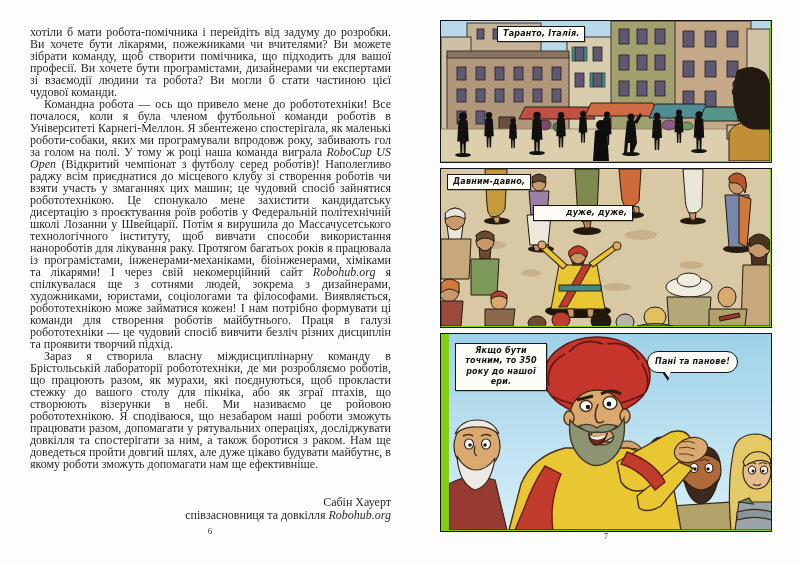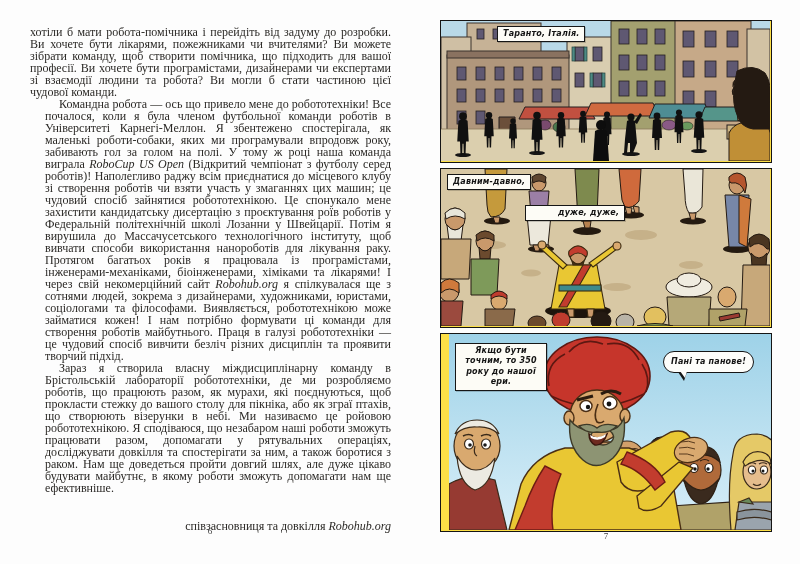--- a/index.html
+++ b/index.html
@@ -9,35 +9,35 @@
     font-family:"Liberation Serif", serif;
   }
   
   .left-page{position:absolute;left:0;top:0;width:400px;height:564px;}
   .text-block{
     position:absolute;left:30px;top:26px;width:361px;
     font-size:12px;line-height:12px;color:#2b2926;
     text-align:justify;
   }
   .text-block p{margin:0;}
-  .text-block p.indent{text-indent:14px;margin-left:15px;}
+  .text-block p.indent{text-indent:14px;}
   .signature{
     margin-top:26px;text-align:right;line-height:13px;color:#2b2926;
   }
   .page-num{
     position:absolute;font-size:9px;color:#3a3a3a;width:20px;text-align:center;
   }
   .page-num.left{left:200px;top:526px;}
   .page-num.right{left:596px;top:531px;}
 
   
   .comic{position:absolute;left:440px;top:20px;width:332px;height:512px;}
   .panel{
     position:absolute;left:0;width:332px;
-    border:1.6px solid #151515;box-sizing:border-box;background:#fde047;overflow:hidden;
+    border:1.6px solid #151515;box-sizing:border-box;background:#84cc16;overflow:hidden;
   }
   .panel svg{display:block;}
   .panel-1{top:0;height:143px;}
   .panel-2{top:148px;height:160px;}
   .panel-3{top:313px;height:199px;padding-left:8px;}
 
   .caption{
     position:absolute;background:#fdfcf6;border:1.4px solid #161616;
     padding:2px 5px 2px 5px;
     font:italic 700 8px/1.3 "DejaVu Sans", sans-serif;
@@ -66,20 +66,21 @@
 </head>
 <body>
 
 <div class="left-page">
   <div class="text-block">
 
   <p class=""><span>хотіли б мати робота-помічника і перейдіть від задуму до розробки. Ви хочете бути лікарями, пожежниками чи вчителями? Ви можете зібрати команду, щоб створити помічника, що підходить для вашої професії. Ви хочете бути програмістами, дизайнерами чи експертами зі взаємодії людини та робота? Ви могли б стати частиною цієї чудової команди.</span></p>
       <p class="indent"><span>Командна робота — ось що привело мене до робототехніки! Все почалося, коли я була членом футбольної команди роботів в Університеті Карнегі-Меллон. Я збентежено спостерігала, як маленькі роботи-собаки, яких ми програмували впродовж року, забивають гол за голом на полі. У тому ж році наша команда виграла </span><i>RoboCup US Open</i><span> (Відкритий чемпіонат з футболу серед роботів)! Наполегливо раджу всім приєднатися до місцевого клубу зі створення роботів чи взяти участь у змаганнях цих машин; це чудовий спосіб зайнятися робототехнікою. Це спонукало мене захистити кандидатську дисертацію з проєктування роїв роботів у Федеральній політехнічній школі Лозанни у Швейцарії. Потім я вирушила до Массачусетського технологічного інституту, щоб вивчати способи використання нанороботів для лікування раку. Протягом багатьох років я працювала із програмістами, інженерами-механіками, біоінженерами, хіміками та лікарями! І через свій некомерційний сайт </span><i>Robohub.org</i><span> я спілкувалася ще з сотнями людей, зокрема з дизайнерами, художниками, юристами, соціологами та філософами. Виявляється, робототехнікою може займатися кожен! І нам потрібно формувати ці команди для створення роботів майбутнього. Праця в галузі робототехніки — це чудовий спосіб вивчити безліч різних дисциплін та проявити творчий підхід.</span></p>
       <p class="indent"><span>Зараз я створила власну міждисциплінарну команду в Брістольській лабораторії робототехніки, де ми розробляємо роботів, що працюють разом, як мурахи, які поєднуються, щоб прокласти стежку до вашого столу для пікніка, або як зграї птахів, що створюють візерунки в небі. Ми називаємо це ройовою робототехнікою. Я сподіваюся, що незабаром наші роботи зможуть працювати разом, допомагати у рятувальних операціях, досліджувати довкілля та спостерігати за ним, а також боротися з раком. Нам ще доведеться пройти довгий шлях, але дуже цікаво будувати майбутнє, в якому роботи зможуть допомагати нам ще ефективніше.</span></p>
       <div class="signature">
+        <div>Сабін Хауерт</div>
         <div><span>співзасновниця та довкілля </span><i>Robohub.org</i></div>
       </div>
     </div>
   <div class="page-num left">6</div>
 </div>
 
 <div>
   <div class="comic">
 
     <div class="panel panel-1">
@@ -315,21 +316,21 @@
           <path d="M278,148 L298,144 l1,4 l-20,4 z" fill="#9b3a32"></path>
           <ellipse cx="214" cy="148" rx="11" ry="10" fill="#e2c05f"></ellipse>
           <path d="M196,157 Q214,152 232,157 Z" fill="#7e9a5a"></path>
           <ellipse cx="160" cy="152" rx="10" ry="9" fill="#241a12"></ellipse>
           <ellipse cx="184" cy="153" rx="9" ry="8" fill="#b9b4a8"></ellipse>
           <ellipse cx="120" cy="151" rx="9" ry="8" fill="#bf3c2e"></ellipse>
           <ellipse cx="96" cy="154" rx="9" ry="7" fill="#6b4a2e"></ellipse>
         </g>
       </svg>
       <div class="caption" style="left:6px;top:5px;">Давним-давно,</div>
-      <div class="caption" style="left:84px;top:36px;padding-left:32px;">дуже, дуже,</div>
+      <div class="caption" style="left:92px;top:36px;padding-left:32px;">дуже, дуже,</div>
     </div>
 
     <div class="panel panel-3">
       <svg width="329" height="196" viewBox="0 0 329 196">
         <defs>
           <linearGradient id="sky3" x1="0" y1="0" x2="0" y2="1">
             <stop offset="0" stop-color="#9ed2e8"></stop>
               <stop offset="1" stop-color="#d8eef8"></stop>
           </linearGradient>
         </defs>
@@ -430,18 +431,18 @@
                    Q130,98 121,86 Z" fill="#8d9473" stroke="#3e3a28" stroke-width="1.4"></path>
           <path d="M130,92 Q140,88 148,94 Q156,88 168,92 Q160,100 148,98 Q138,100 130,92 Z" fill="#8d9473" stroke="#3e3a28"></path>
 
           <path d="M140,100 Q148,108 158,100 Q154,112 146,111 Q140,108 140,100 Z" fill="#6e2a20" stroke="#3a160e"></path>
           <path d="M141,101 Q149,106 157,100 L156,103 Q149,108 142,104 Z" fill="#ffffff" stroke="none"></path>
 
           <path d="M178,118 Q206,128 216,148 L206,156 Q192,136 172,130 Z" fill="#c23c2e" stroke="#6e1c14"></path>
         </g>
       </svg>
       <div class="caption multi" style="left:14px;top:9px;width:80px;">Якщо бути точним, то 350 року до нашої ери.</div>
-      <div class="bubble" style="left:222px;top:17px;">Пані та панове!</div>
+      <div class="bubble" style="left:206px;top:17px;">Пані та панове!</div>
     </div>
   </div>
 
   <div class="page-num right">7</div>
 </div>
 
 </body></html>

